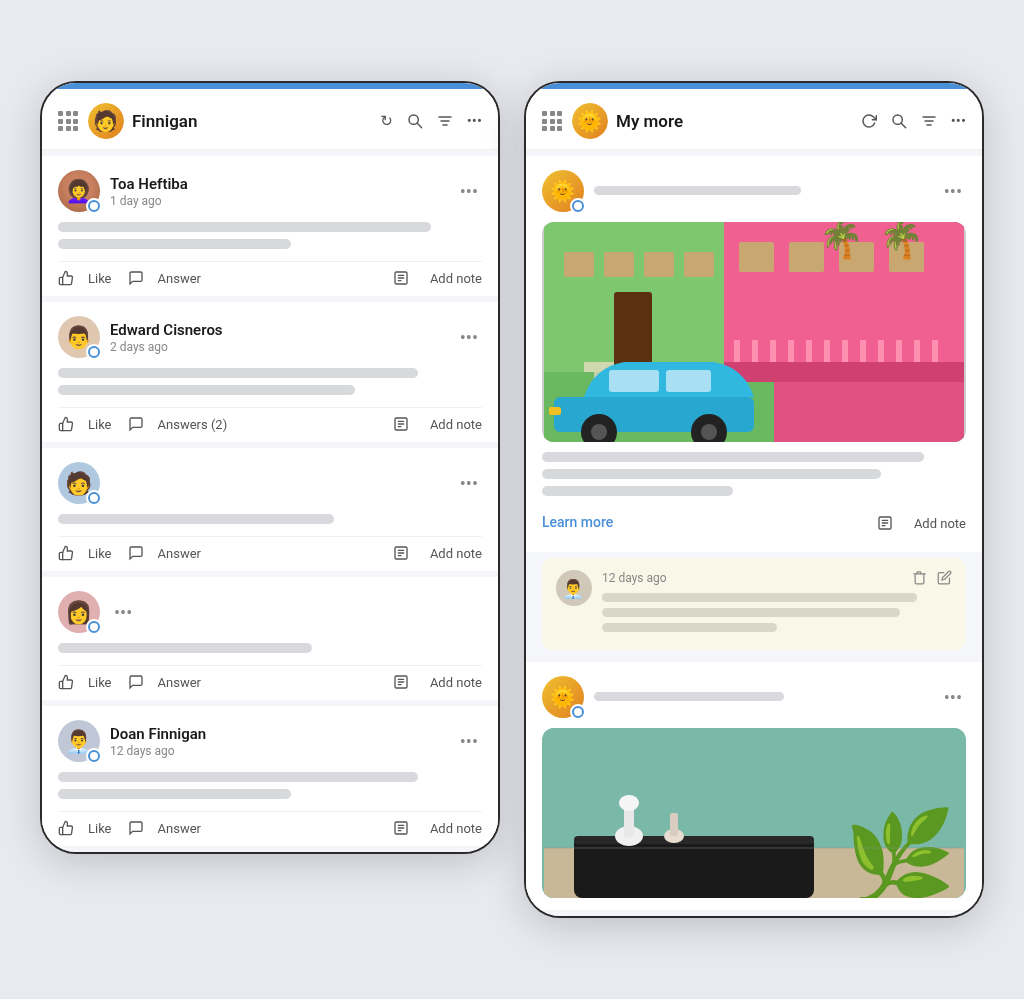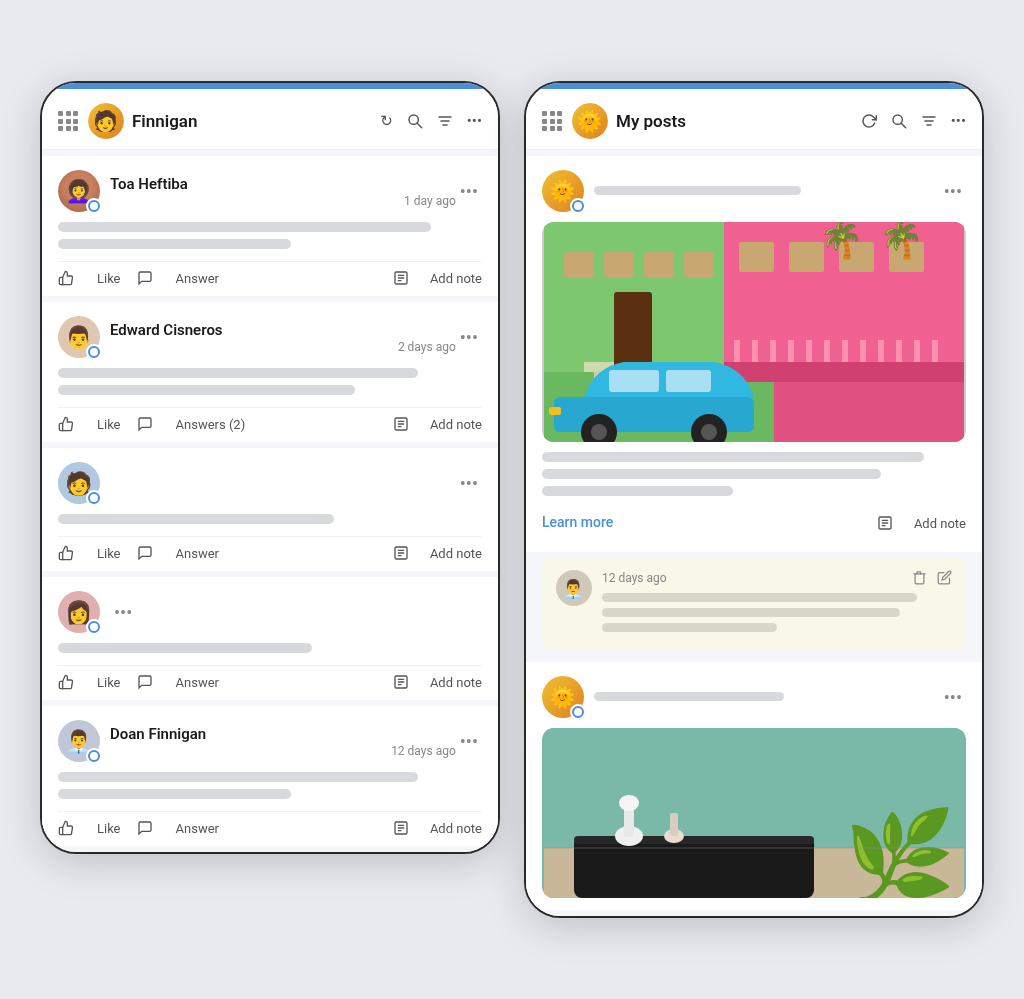--- a/index.html
+++ b/index.html
@@ -115,21 +115,20 @@
     .user-info { flex: 1; }
     .user-name {
       font-size: 15px;
       font-weight: 600;
       color: #1a1a1a;
     }
     .user-time {
       font-size: 12px;
       color: #888;
       margin-top: 1px;
-      text-align: right;
     }
     .more-btn {
       color: #888;
       cursor: pointer;
       font-size: 18px;
       padding: 2px 4px;
     }
     .content-lines {
       margin-bottom: 12px;
     }
@@ -141,21 +140,21 @@
     }
     .action-bar {
       display: flex;
       align-items: center;
       padding-top: 8px;
       border-top: 1px solid #f0f0f0;
     }
     .action-btn {
       display: flex;
       align-items: center;
-      gap: 23px;
+      gap: 14px;
       color: #555;
       font-size: 13px;
       cursor: pointer;
       margin-right: 16px;
     }
     .action-btn-right {
       margin-left: auto;
       display: flex;
       align-items: center;
       gap: 21px;
@@ -562,21 +561,21 @@
         <div class="grid-dot"></div>
           <div class="grid-dot"></div>
           <div class="grid-dot"></div>
         <div class="grid-dot"></div>
           <div class="grid-dot"></div>
           <div class="grid-dot"></div>
       </div>
       <div class="header-avatar">
         <div class="av-post1" style="width:36px;height:36px;">🌞</div>
       </div>
-      <span class="header-title">My posts</span>
+      <span class="header-title">My more</span>
       <div class="header-icons">
         <span class="icon-btn refresh-icon">
           <svg width="16" height="16" viewBox="0 0 24 24" fill="none" stroke="#555" stroke-width="2.2" stroke-linecap="round">
               <path d="M23 4v6h-6"></path>
               <path d="M20.49 15a9 9 0 1 1-2.12-9.36L23 10"></path>
             </svg>
         </span>
         <span class="icon-btn search-icon">
           <svg width="16" height="16" viewBox="0 0 24 24" fill="none" stroke="#555" stroke-width="2.2" stroke-linecap="round">
               <circle cx="10" cy="10" r="7"></circle>

